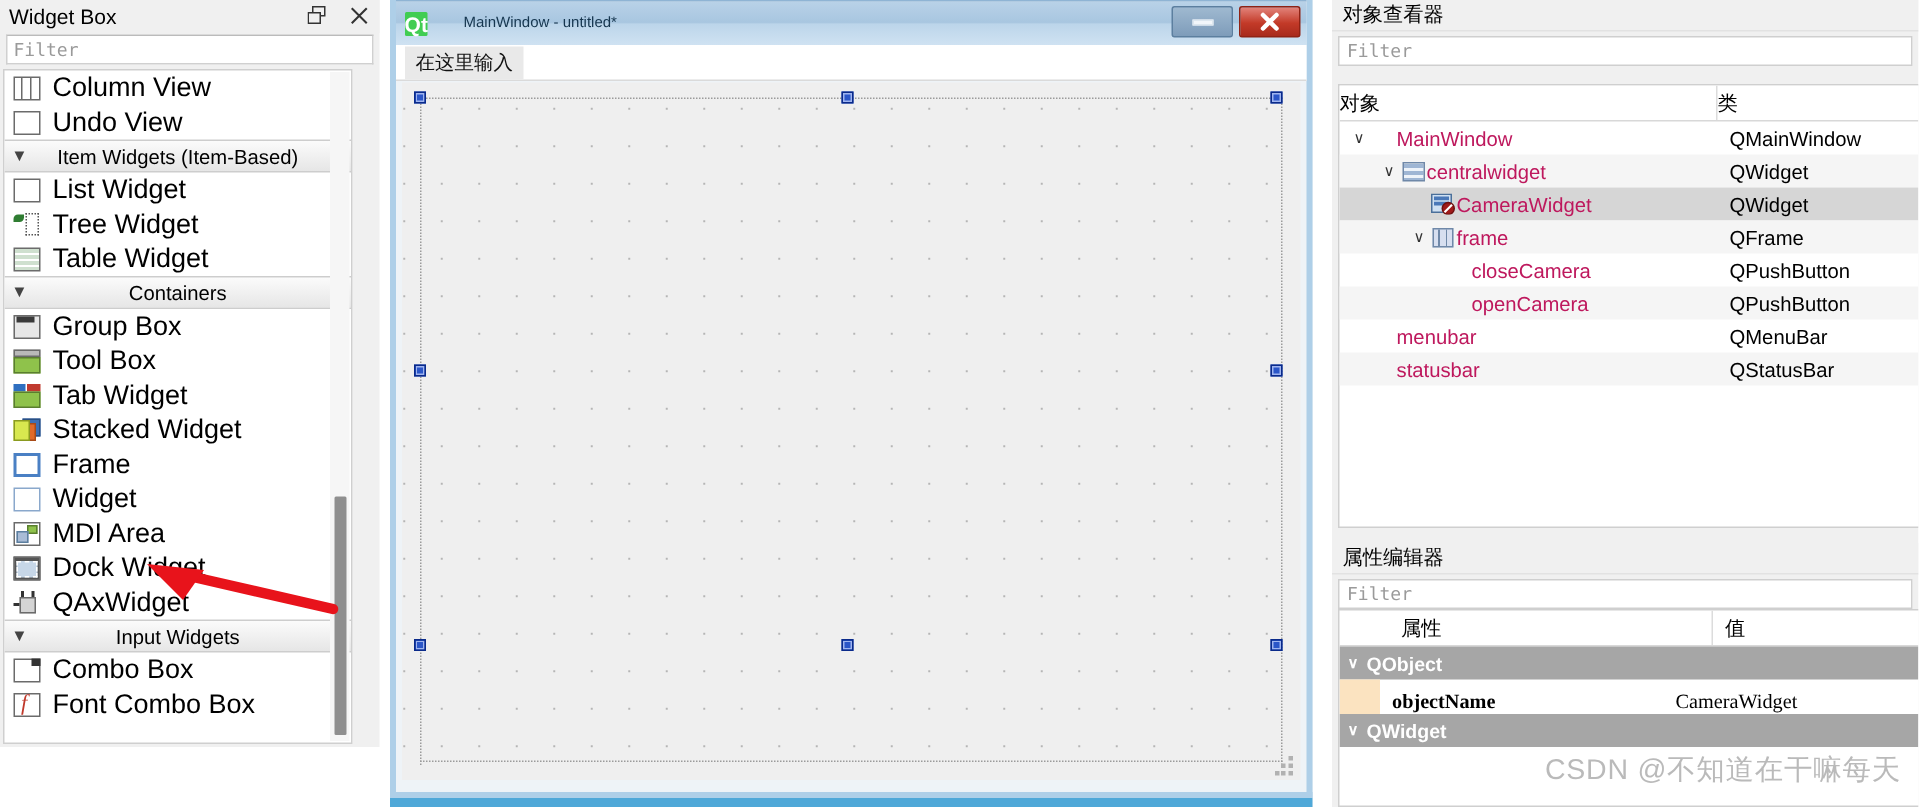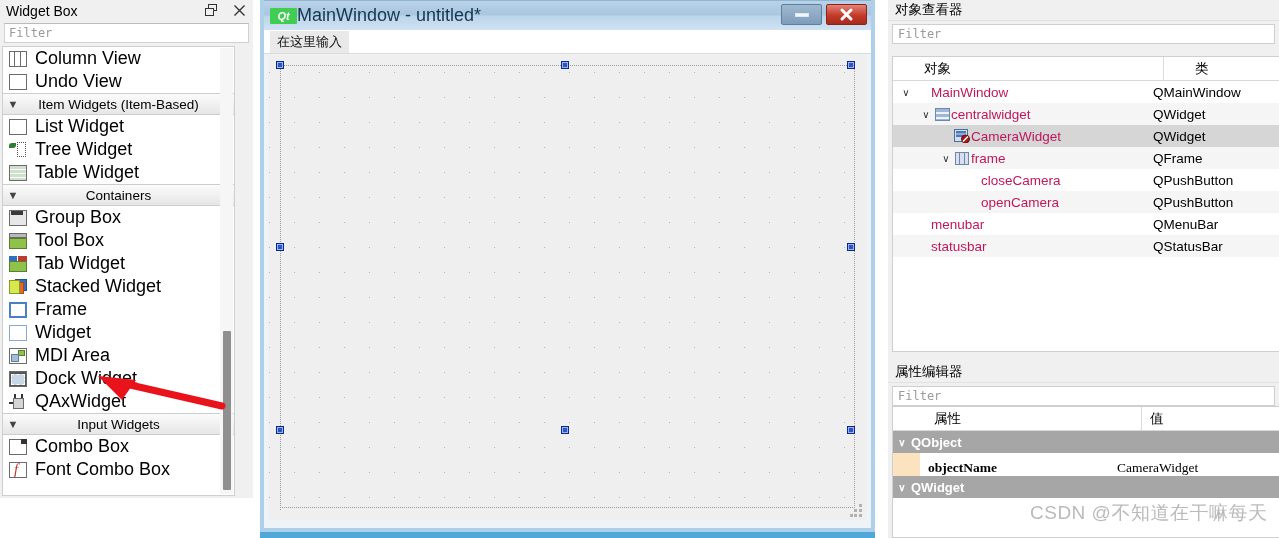--- a/index.html
+++ b/index.html
@@ -92,25 +92,25 @@
     border: 4px solid #aecfe8; border-top: none;
     background: #eef3f7;
   }
   .mw-titlebar {
     position: relative; height: 30px;
     background: linear-gradient(to bottom,#b9d2e8 0%,#a8c6e0 48%,#bcd5ea 52%,#cfe2f2 100%);
     border-top: 1px solid #8fb4d4;
     display: flex; align-items: center; padding-left: 6px;
   }
   .qtlogo {
-    width: 27px; height: 16px; background: #41cd52; color: #fff;
-    font-size: 11px; font-weight: bold; display: flex;
-    align-items: center; justify-content: center; border-radius: 1px; font-style: italic;
-  }
-  .mw-title { margin-left: 0; font-size: 18px; color: #16364f; }
+    width: 15px; height: 16px; background: #41cd52; color: #fff;
+    font-size: 14px; font-weight: bold; display: flex;
+    align-items: center; justify-content: center; border-radius: 1px;
+  }
+  .mw-title { margin-left: 24px; font-size: 10px; color: #16364f; }
   .tb-btns { position: absolute; right: 4px; top: 3px; display: flex; gap: 4px; }
   .tb-min {
     width: 41px; height: 21px; cursor: pointer;
     background: linear-gradient(to bottom,#9fb9d0,#7e9cba);
     border: 1px solid #5c7f9f; border-radius: 2px;
     display: flex; align-items: center; justify-content: center;
   }
   .tb-min i { display: block; width: 14px; height: 4px; background: #f2f6fa; border:1px solid #dde7ef; }
   .tb-close {
     width: 41px; height: 21px; cursor: pointer;
@@ -182,21 +182,21 @@
   .pane-filter {
     margin: 3px 4px 3px 4px; height: 20px; background: #fff;
     border: 1px solid #cfcfcf; display: flex; align-items: center; padding-left: 5px;
   }
   .pane-filter span { color: #9a9a9a; font-family: "DejaVu Sans Mono", monospace; font-size: 12px; }
 
   .oi-table { position: absolute; left: 4px; top: 56px; right: 0; height: 296px;
               background: #fff; border: 1px solid #cfcfcf; border-right: none; overflow: hidden; }
   .oi-head { display: flex; height: 24px; background: #fff; border-bottom: 1px solid #d8d8d8; }
   .oi-head div {
-    font-size: 13.5px; color: #000; display: flex; align-items: center; padding-left: 12px; margin-left: 19px;
+    font-size: 13.5px; color: #000; display: flex; align-items: center; padding-left: 0;
   }
   .oi-head .c1 { width: 252px; border-right: 1px solid #dcdcdc; }
   .oi-head .c2 { flex: 1; }
   .oi-row { display: flex; height: 22px; align-items: center; cursor: pointer; }
   .oi-row.alt { background: #f5f5f5; }
   .oi-row.sel { background: #d6d6d6; }
   .oi-row .objcell { width: 252px; display: flex; align-items: center; }
   .oi-row .clscell { flex: 1; font-size: 13.5px; color: #000; padding-left: 8px; }
   .oi-row .name { font-size: 13.5px; color: #be185d; }
   .tw-chev { width: 14px; text-align: center; font-size: 10px; color: #333; }

